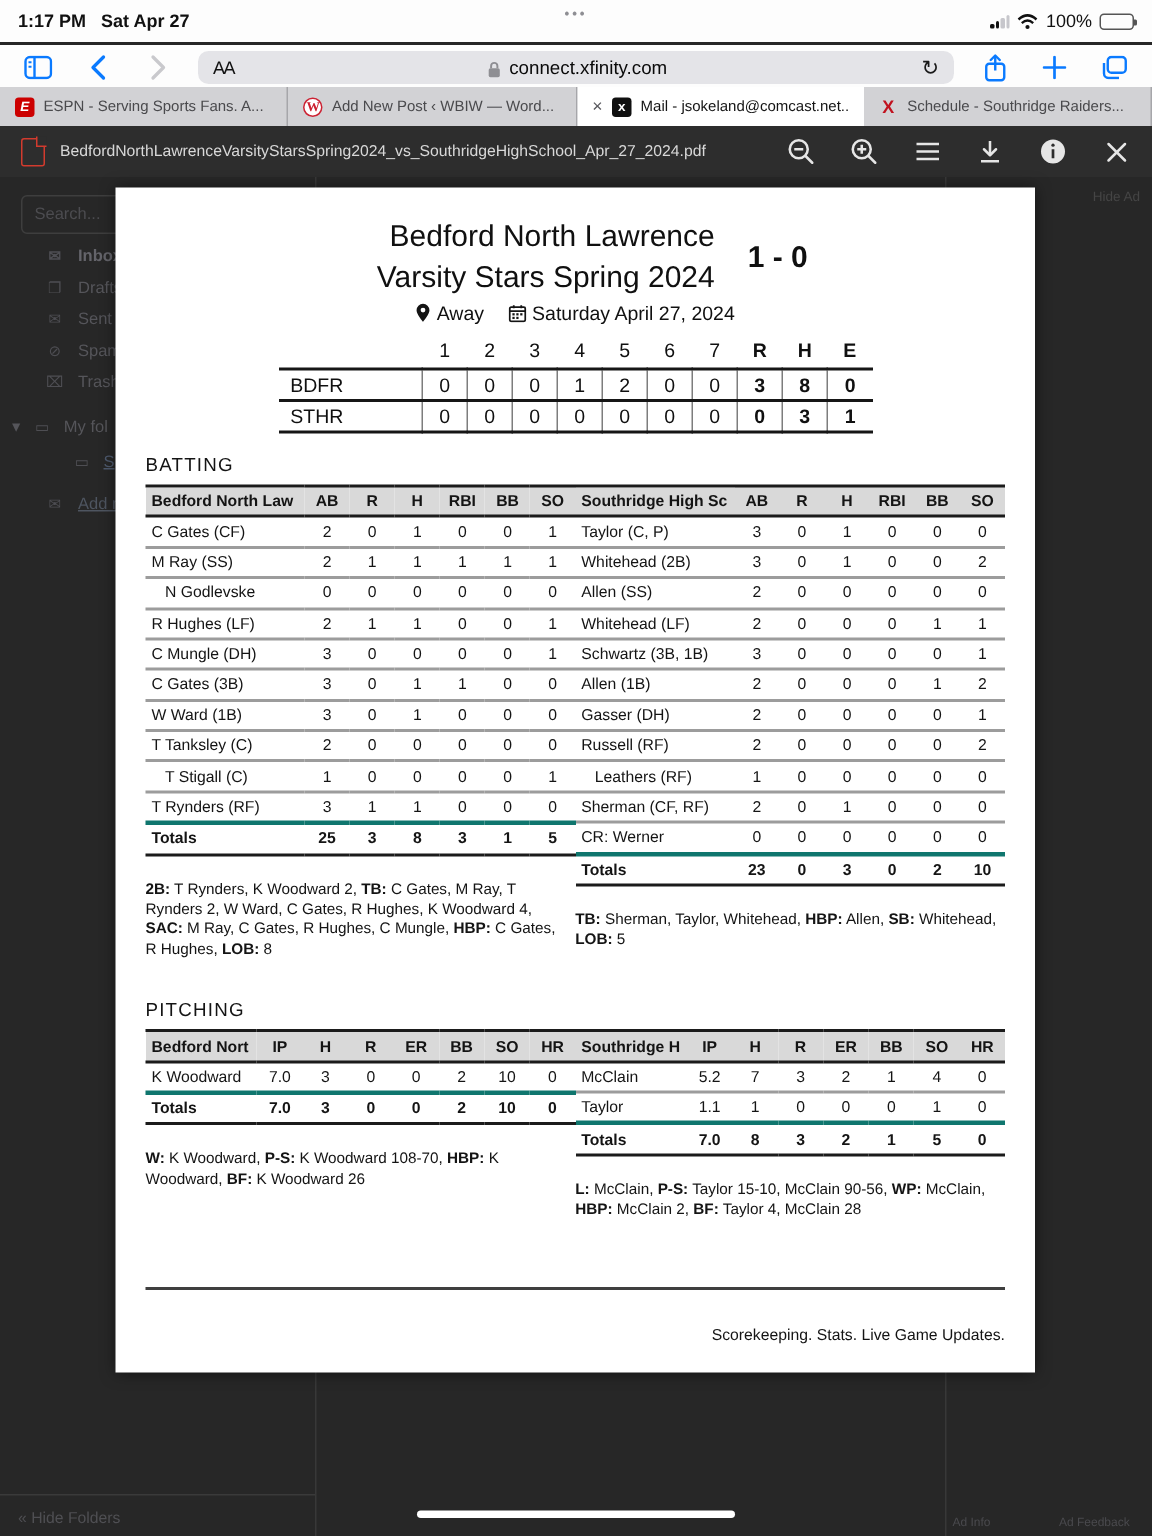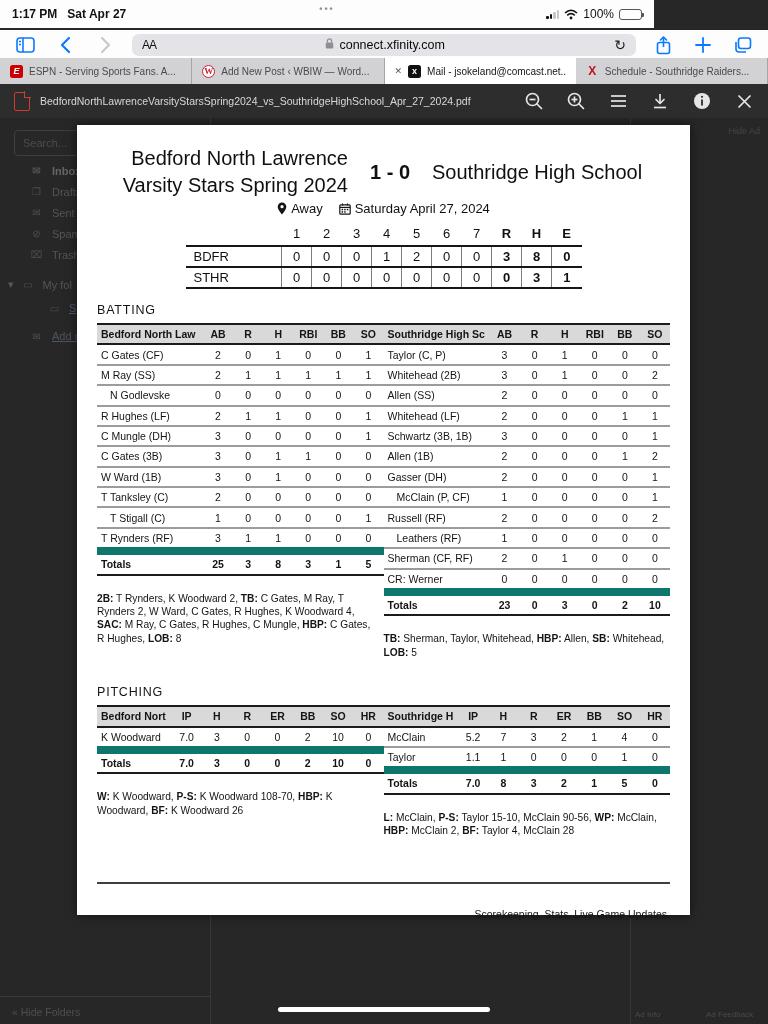--- a/index.html
+++ b/index.html
@@ -1,42 +1,42 @@
 <!DOCTYPE html>
 <html><head>
 <meta charset="utf-8">
 <style>
   * { margin:0; padding:0; box-sizing:border-box; }
   html,body { width:768px; height:1024px; overflow:hidden; background:#272727;
               font-family:"Liberation Sans", sans-serif; }
   .screen { position:relative; width:768px; height:1024px; }
 
   
-  .status-bar { position:absolute; top:0; left:0; width:654px; height:28px; background:#fdfdfd;
+  .status-bar { position:absolute; top:0; left:0; width:768px; height:28px; background:#fdfdfd;
                 display:flex; align-items:center; justify-content:space-between; padding:4px 12px;
                 font-size:12px; font-weight:700; color:#111; }
   .sb-left { display:flex; gap:10px; }
   .sb-dots { position:absolute; left:50%; transform:translateX(-50%); top:4px; color:#8e8e93;
              font-size:9px; letter-spacing:2px; font-weight:700; }
   .sb-right { display:flex; align-items:center; gap:5px; }
   .sig { display:flex; align-items:flex-end; gap:1px; height:9px; }
   .sig i { width:2.5px; background:#c7c7cc; border-radius:1px; display:block; }
   .sig i.on { background:#111; }
   .batt { position:relative; width:23px; height:11px; border:1px solid #555; border-radius:3px; padding:1px; }
   .batt .fill { width:100%; height:100%; background:#111; border-radius:1.5px; }
   .batt .tip { position:absolute; right:-3px; top:3px; width:2px; height:4px; background:#555; border-radius:0 1px 1px 0; }
 
   
   .toolbar { position:absolute; top:30px; left:0; width:768px; height:30px; background:#fdfdfd;
              display:flex; align-items:center; padding:0 12px; gap:14px; }
   .tb-icon { display:flex; align-items:center; justify-content:center; width:26px; height:22px; }
   .addr { flex:1; height:22px; background:#e4e4e8; border-radius:7px; display:flex; align-items:center;
           padding:0 10px; font-size:12px; color:#111; }
   .addr .aa { font-weight:400; font-size:12px; color:#111; letter-spacing:-1px; }
-  .addr .mid { flex:1; display:flex; align-items:flex-start; justify-content:center; gap:5px; }
+  .addr .mid { flex:1; display:flex; align-items:flex-end; justify-content:center; gap:5px; }
   .addr .url { font-size:12.5px; color:#0a0a0a; }
   .reload { font-size:14px; color:#1a1a1a; line-height:1; }
 
   
   .tab-bar { position:absolute; top:58px; left:0; width:768px; height:26px; background:#b9b9bd;
              display:flex; }
   .tab { flex:1; display:flex; align-items:center; gap:6px; padding:0 10px; background:#d2d2d5;
          border-right:1px solid #a6a6aa; font-size:10px; color:#4a4a4d; min-width:0; }
   .tab.active { background:#ffffff; color:#141414; border-right:none; }
   .tab-title { white-space:nowrap; overflow:hidden; flex:1; }
@@ -108,21 +108,21 @@
   .cols { display:flex; margin-top:6px; align-items:flex-start; }
   .col { flex:1; min-width:0; }
 
   table.stat { width:100%; border-collapse:collapse; font-size:10.5px; table-layout:fixed; }
   .stat th, .stat td { padding:3.2px 1px; text-align:center; font-weight:400; color:#141414; }
   .stat .name { text-align:left; padding-left:4px; white-space:nowrap; overflow:hidden; }
   .stat td.sub { padding-left:13px; }
   .stat thead tr { background:#d9d9d9; border-top:2px solid #1b1b1b; border-bottom:2px solid #1b1b1b; }
   .stat thead th { font-weight:700; }
   .stat tbody tr { border-bottom:2px solid #9c9c9c; }
-  .stat tbody tr.totals { border-top:8px solid #0f766e; border-bottom:2.5px solid #1b1b1b; font-weight:700; }
+  .stat tbody tr.totals { border-top:3px solid #0f766e; border-bottom:2.5px solid #1b1b1b; font-weight:700; }
   .stat tbody tr.totals td { font-weight:700; }
 
   .notes { margin-top:16px; font-size:10.2px; line-height:1.32; color:#141414; padding-right:4px; }
   .notes b { font-weight:700; }
 
   .page-hr { margin-top:44px; border-top:2px solid #3f3f3f; }
   .page-footer { margin-top:24px; text-align:right; font-size:10.5px; font-weight:400; color:#141414; }
 
   svg { display:block; }
 </style>
@@ -321,21 +321,20 @@
     <div class="hide-ad">Hide Ad</div>
     <div class="bottom-hline"></div>
     <div class="hide-folders">« Hide Folders</div>
     <div class="ad-info">Ad Info</div>
     <div class="ad-feedback">Ad Feedback</div>
 
     <div class="pdf-page">
       <div class="title-row">
         <div class="team-away">Bedford North Lawrence Varsity Stars Spring 2024</div>
         <div class="score">1 - 0</div>
-        <div class="team-home">Southridge High School</div>
       </div>
       <div class="meta-row">
         <span class="meta-item">
           <span>
             <svg width="10" height="13" viewBox="0 0 10 13">
                 <path d="M5 0.5 a4.3 4.3 0 0 1 4.3 4.3 C9.3 7.6 5 12.5 5 12.5 S0.7 7.6 0.7 4.8 A4.3 4.3 0 0 1 5 0.5 Z" fill="#141414"></path>
                 <circle cx="5" cy="4.7" r="1.6" fill="#fff"></circle>
               </svg>
           </span>
           <span>Away</span>
@@ -612,29 +611,20 @@
                 <tr>
                   <td class="name">Gasser (DH)</td>
                   <td>2</td>
                   <td>0</td>
                   <td>0</td>
                   <td>0</td>
                   <td>0</td>
                   <td>1</td>
                 </tr>
                 <tr>
-                  <td class="name sub">McClain (P, CF)</td>
-                  <td>1</td>
-                  <td>0</td>
-                  <td>0</td>
-                  <td>0</td>
-                  <td>0</td>
-                  <td>1</td>
-                </tr>
-                <tr>
                   <td class="name">Russell (RF)</td>
                   <td>2</td>
                   <td>0</td>
                   <td>0</td>
                   <td>0</td>
                   <td>0</td>
                   <td>2</td>
                 </tr>
                 <tr>
                   <td class="name sub">Leathers (RF)</td>

